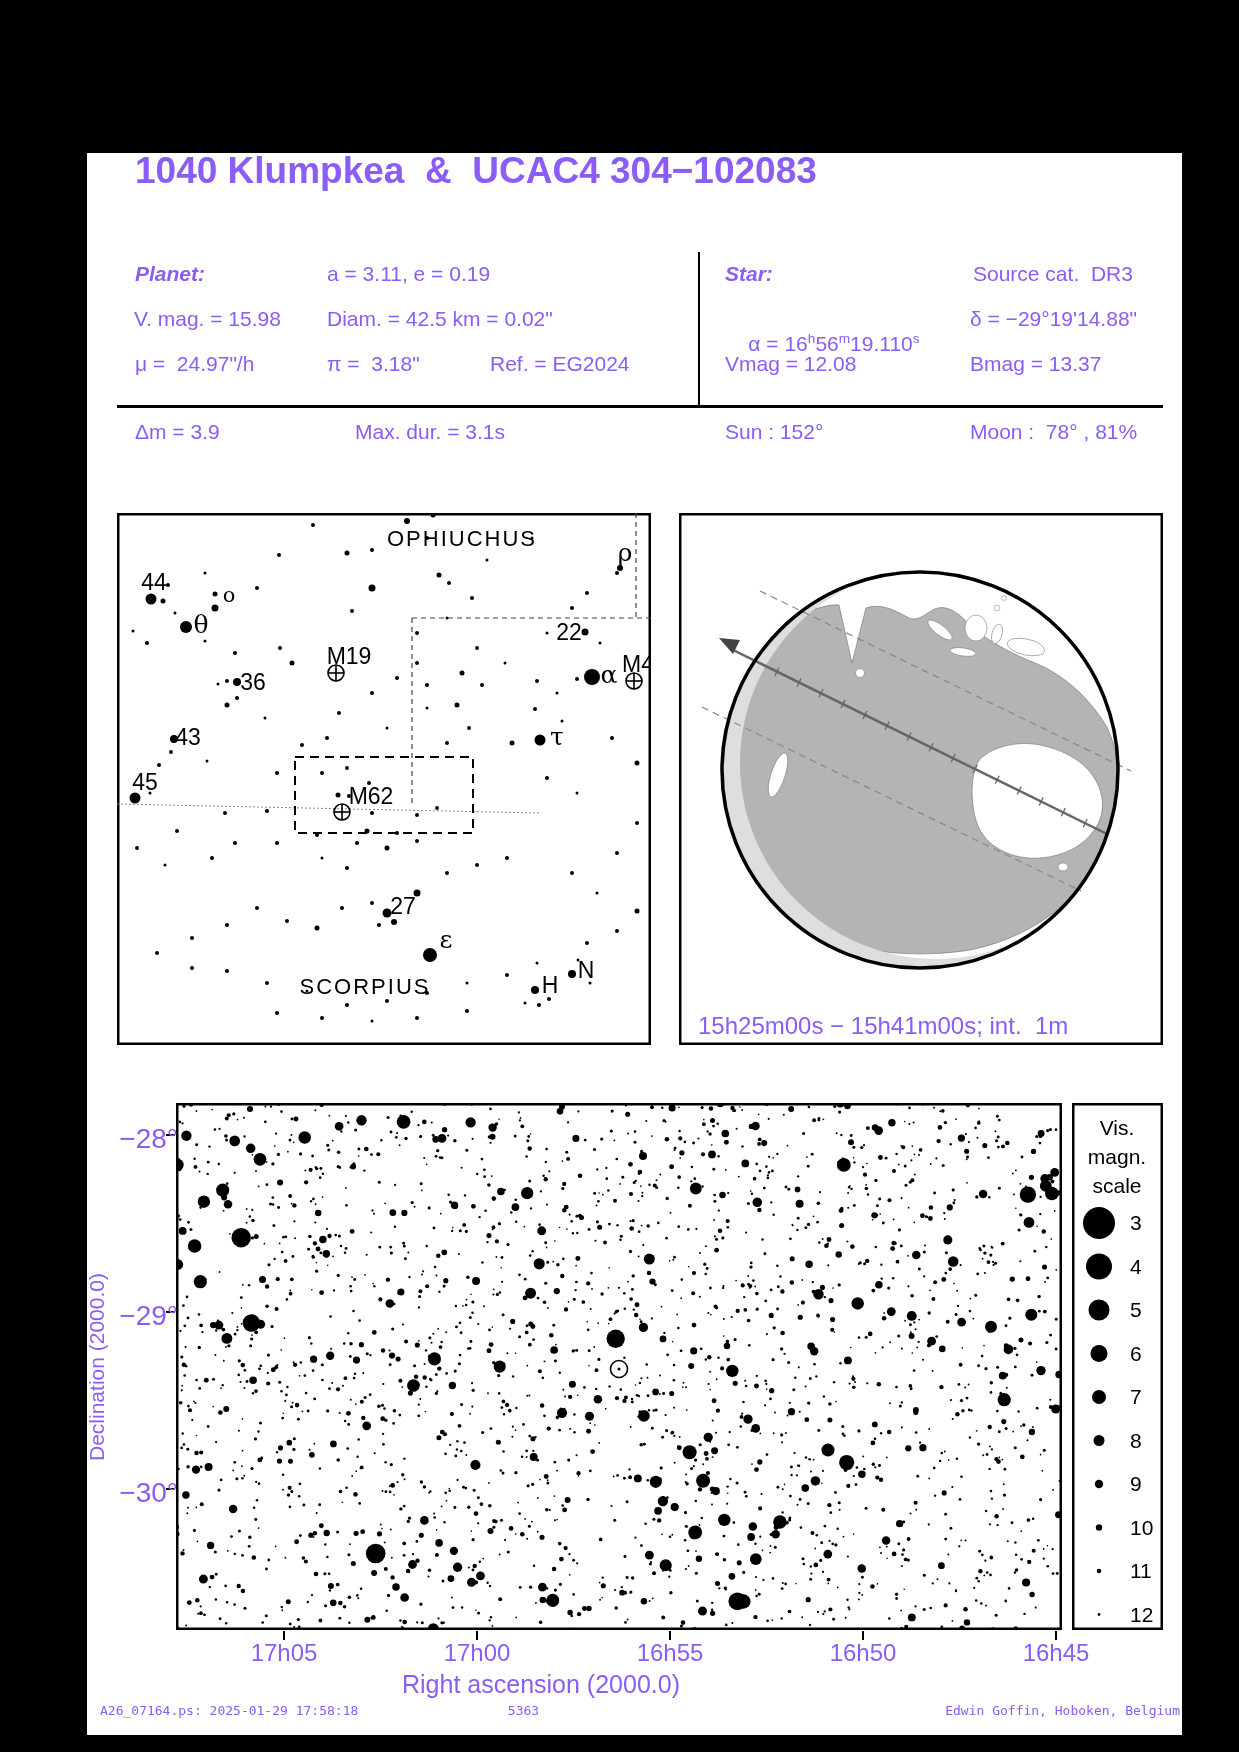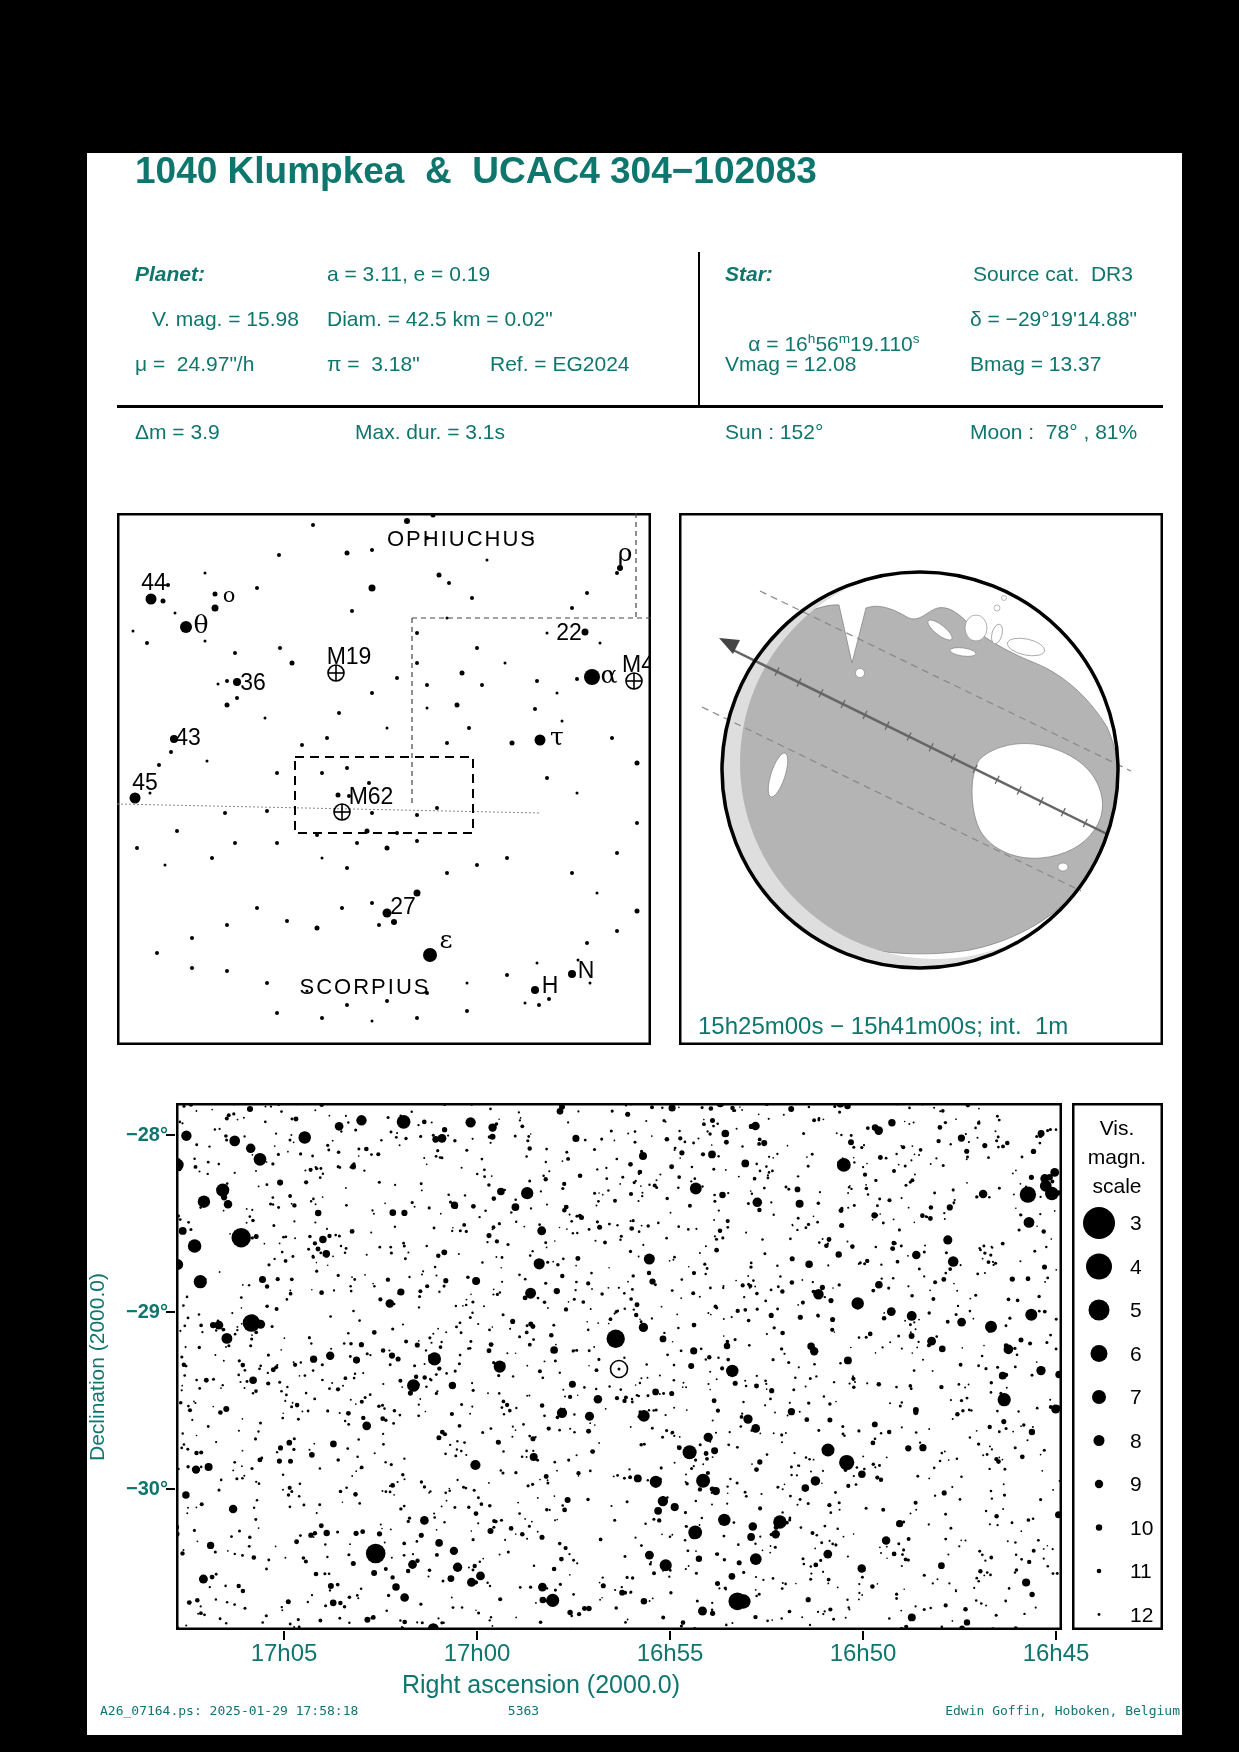--- a/index.html
+++ b/index.html
@@ -1,33 +1,33 @@
 <!DOCTYPE html>
 <html><head>
 <meta charset="utf-8">
 <style>
   html,body{margin:0;padding:0;background:#000;}
   .screen{position:relative;width:1239px;height:1752px;background:#000;
-          font-family:"Liberation Sans",sans-serif;color:#0f766e;overflow:hidden;}
+          font-family:"Liberation Sans",sans-serif;color:#8b5cf6;overflow:hidden;}
   .page{position:absolute;left:87px;top:153px;width:1095px;height:1582px;background:#fff;}
   .title{position:absolute;left:135px;top:150px;font-size:37px;font-weight:bold;white-space:pre;}
   .subtitle{position:absolute;left:160px;top:194px;font-size:27px;white-space:pre;}
   .sup{font-size:65%;vertical-align:super;}
   .cell{position:absolute;font-size:21px;white-space:pre;}
   .bold{font-weight:bold;font-style:italic;}
   .vline{position:absolute;left:698px;top:252px;width:2px;height:153px;background:#000;}
   .hrule{position:absolute;left:117px;top:405px;width:1046px;height:3px;background:#000;}
   .box{position:absolute;background:#fff;}
   #finder-box{left:117px;top:513px;width:534px;height:532px;text-align:right;}
   #globe-box{left:679px;top:513px;width:484px;height:532px;}
   #field-box{left:176px;top:1103px;width:886px;height:527px;}
   #legend-box{left:1072px;top:1103px;width:91px;height:527px;}
   .caption{position:absolute;left:698px;top:1012px;font-size:24px;white-space:pre;}
   .xticklabel{position:absolute;top:1639px;width:90px;text-align:center;font-size:24px;}
-  .yticklabel{position:absolute;left:108px;width:60px;text-align:right;font-size:20px;font-weight:bold;}
+  .yticklabel{position:absolute;left:118px;width:60px;text-align:right;font-size:28px;}
   .xtick{position:absolute;top:1631px;width:2px;height:9px;background:#000;}
   .ytick{position:absolute;left:166px;width:9px;height:2px;background:#000;}
   #xaxis-title{position:absolute;left:0;top:1670px;width:1082px;text-align:center;font-size:25px;}
   #yaxis-title{position:absolute;left:-14px;top:1356px;width:220px;height:22px;text-align:center;
                font-size:21px;transform:rotate(-90deg);}
   .footer{position:absolute;top:1703px;font-family:"DejaVu Sans Mono",monospace;font-size:13px;white-space:pre;}
   #footer-left{left:100px;}
   #footer-center{left:0;width:1047px;text-align:center;}
   #footer-right{left:780px;width:400px;text-align:right;}
   svg{display:block;}
@@ -41,21 +41,21 @@
   <div class="page"></div>
 
   <div class="title">1040 Klumpkea  &amp;  UCAC4 304−102083</div>
 
 
   <div class="cell bold" style="left:135px;top:262px">Planet:</div>
   <div class="cell" style="left:327px;top:262px">a = 3.11, e = 0.19</div>
   <div class="cell bold" style="left:725px;top:262px">Star:</div>
   <div class="cell" style="left:973px;top:262px">Source cat.  DR3</div>
 
-  <div class="cell" style="left:152px;top:307px">V. mag. = 15.98</div>
+  <div class="cell" style="left:134px;top:307px">V. mag. = 15.98</div>
   <div class="cell" style="left:327px;top:307px">Diam. = 42.5 km = 0.02"</div>
   <div class="cell" style="left:725px;top:307px">
     <span>α = 16</span><span class="sup">h</span><span>56</span><span class="sup">m</span><span>19.110</span><span class="sup">s</span>
   </div>
   <div class="cell" style="left:970px;top:307px">δ = −29°19'14.88"</div>
 
   <div class="cell" style="left:135px;top:352px">μ =  24.97"/h</div>
   <div class="cell" style="left:327px;top:352px">π =  3.18"</div>
   <div class="cell" style="left:490px;top:352px">Ref. = EG2024</div>
   <div class="cell" style="left:725px;top:352px">Vmag = 12.08</div>

